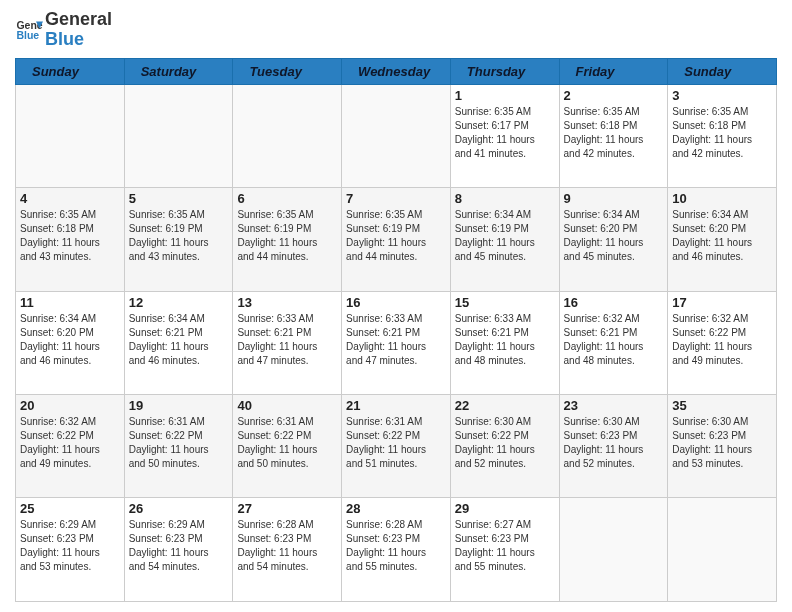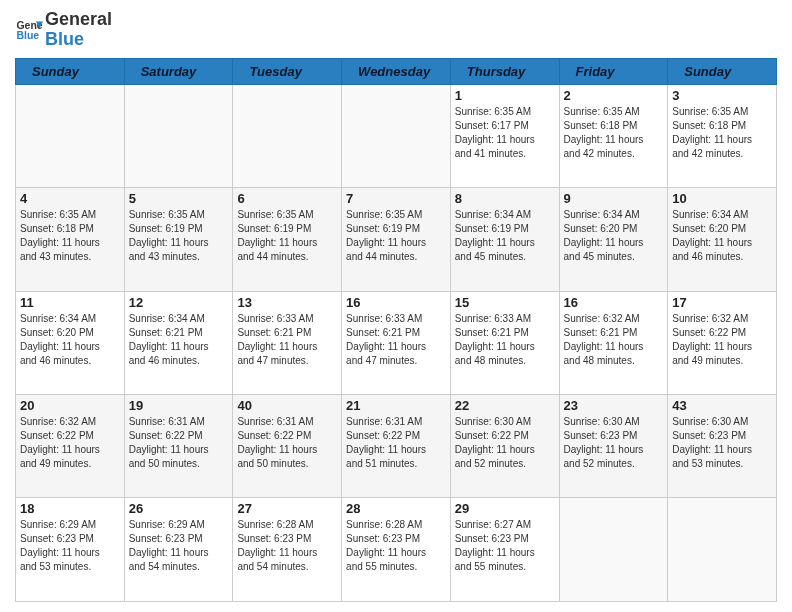--- a/index.html
+++ b/index.html
@@ -288,30 +288,30 @@
 and 52 minutes.</div>
           </td>
           <td>
             <span class="day-number">23</span>
             <div class="day-info" style="white-space: pre-line;">Sunrise: 6:30 AM
 Sunset: 6:23 PM
 Daylight: 11 hours
 and 52 minutes.</div>
           </td>
           <td>
-            <span class="day-number">43</span>
+            <span class="day-number">35</span>
             <div class="day-info" style="white-space: pre-line;">Sunrise: 6:30 AM
 Sunset: 6:23 PM
 Daylight: 11 hours
 and 53 minutes.</div>
           </td>
         </tr>
         <tr>
           <td>
-            <span class="day-number">18</span>
+            <span class="day-number">25</span>
             <div class="day-info" style="white-space: pre-line;">Sunrise: 6:29 AM
 Sunset: 6:23 PM
 Daylight: 11 hours
 and 53 minutes.</div>
           </td>
           <td>
             <span class="day-number">26</span>
             <div class="day-info" style="white-space: pre-line;">Sunrise: 6:29 AM
 Sunset: 6:23 PM
 Daylight: 11 hours

